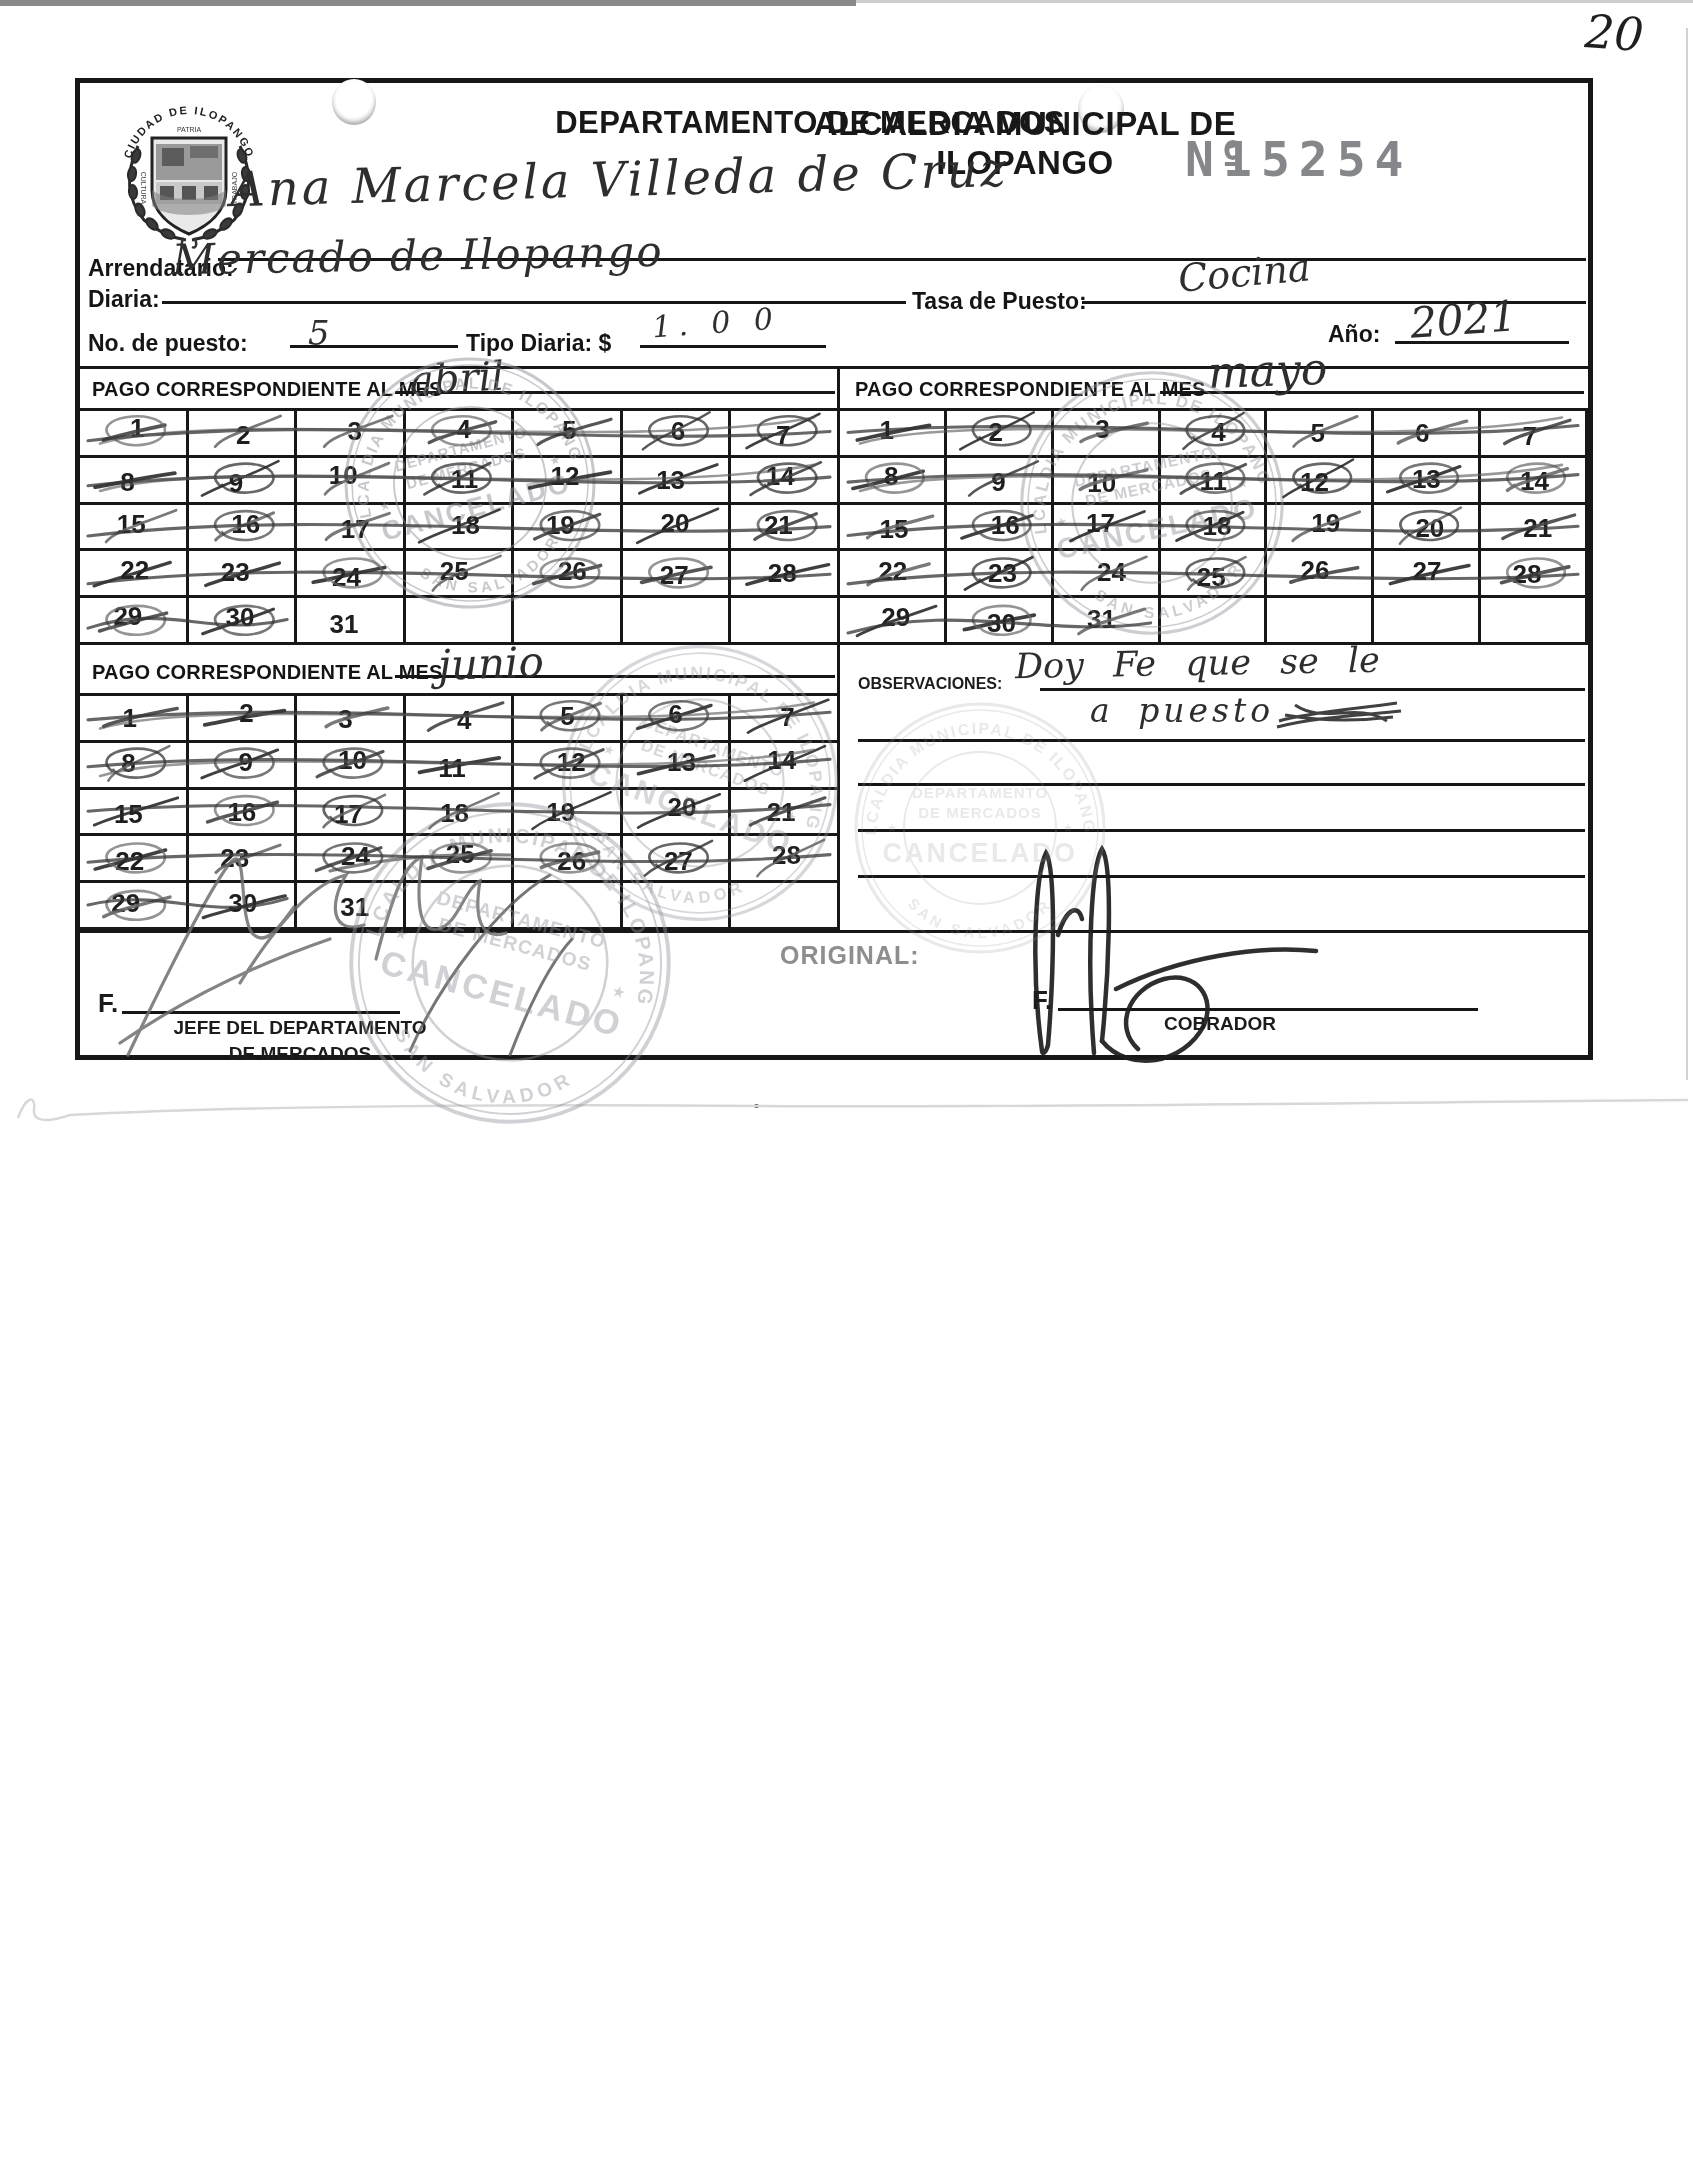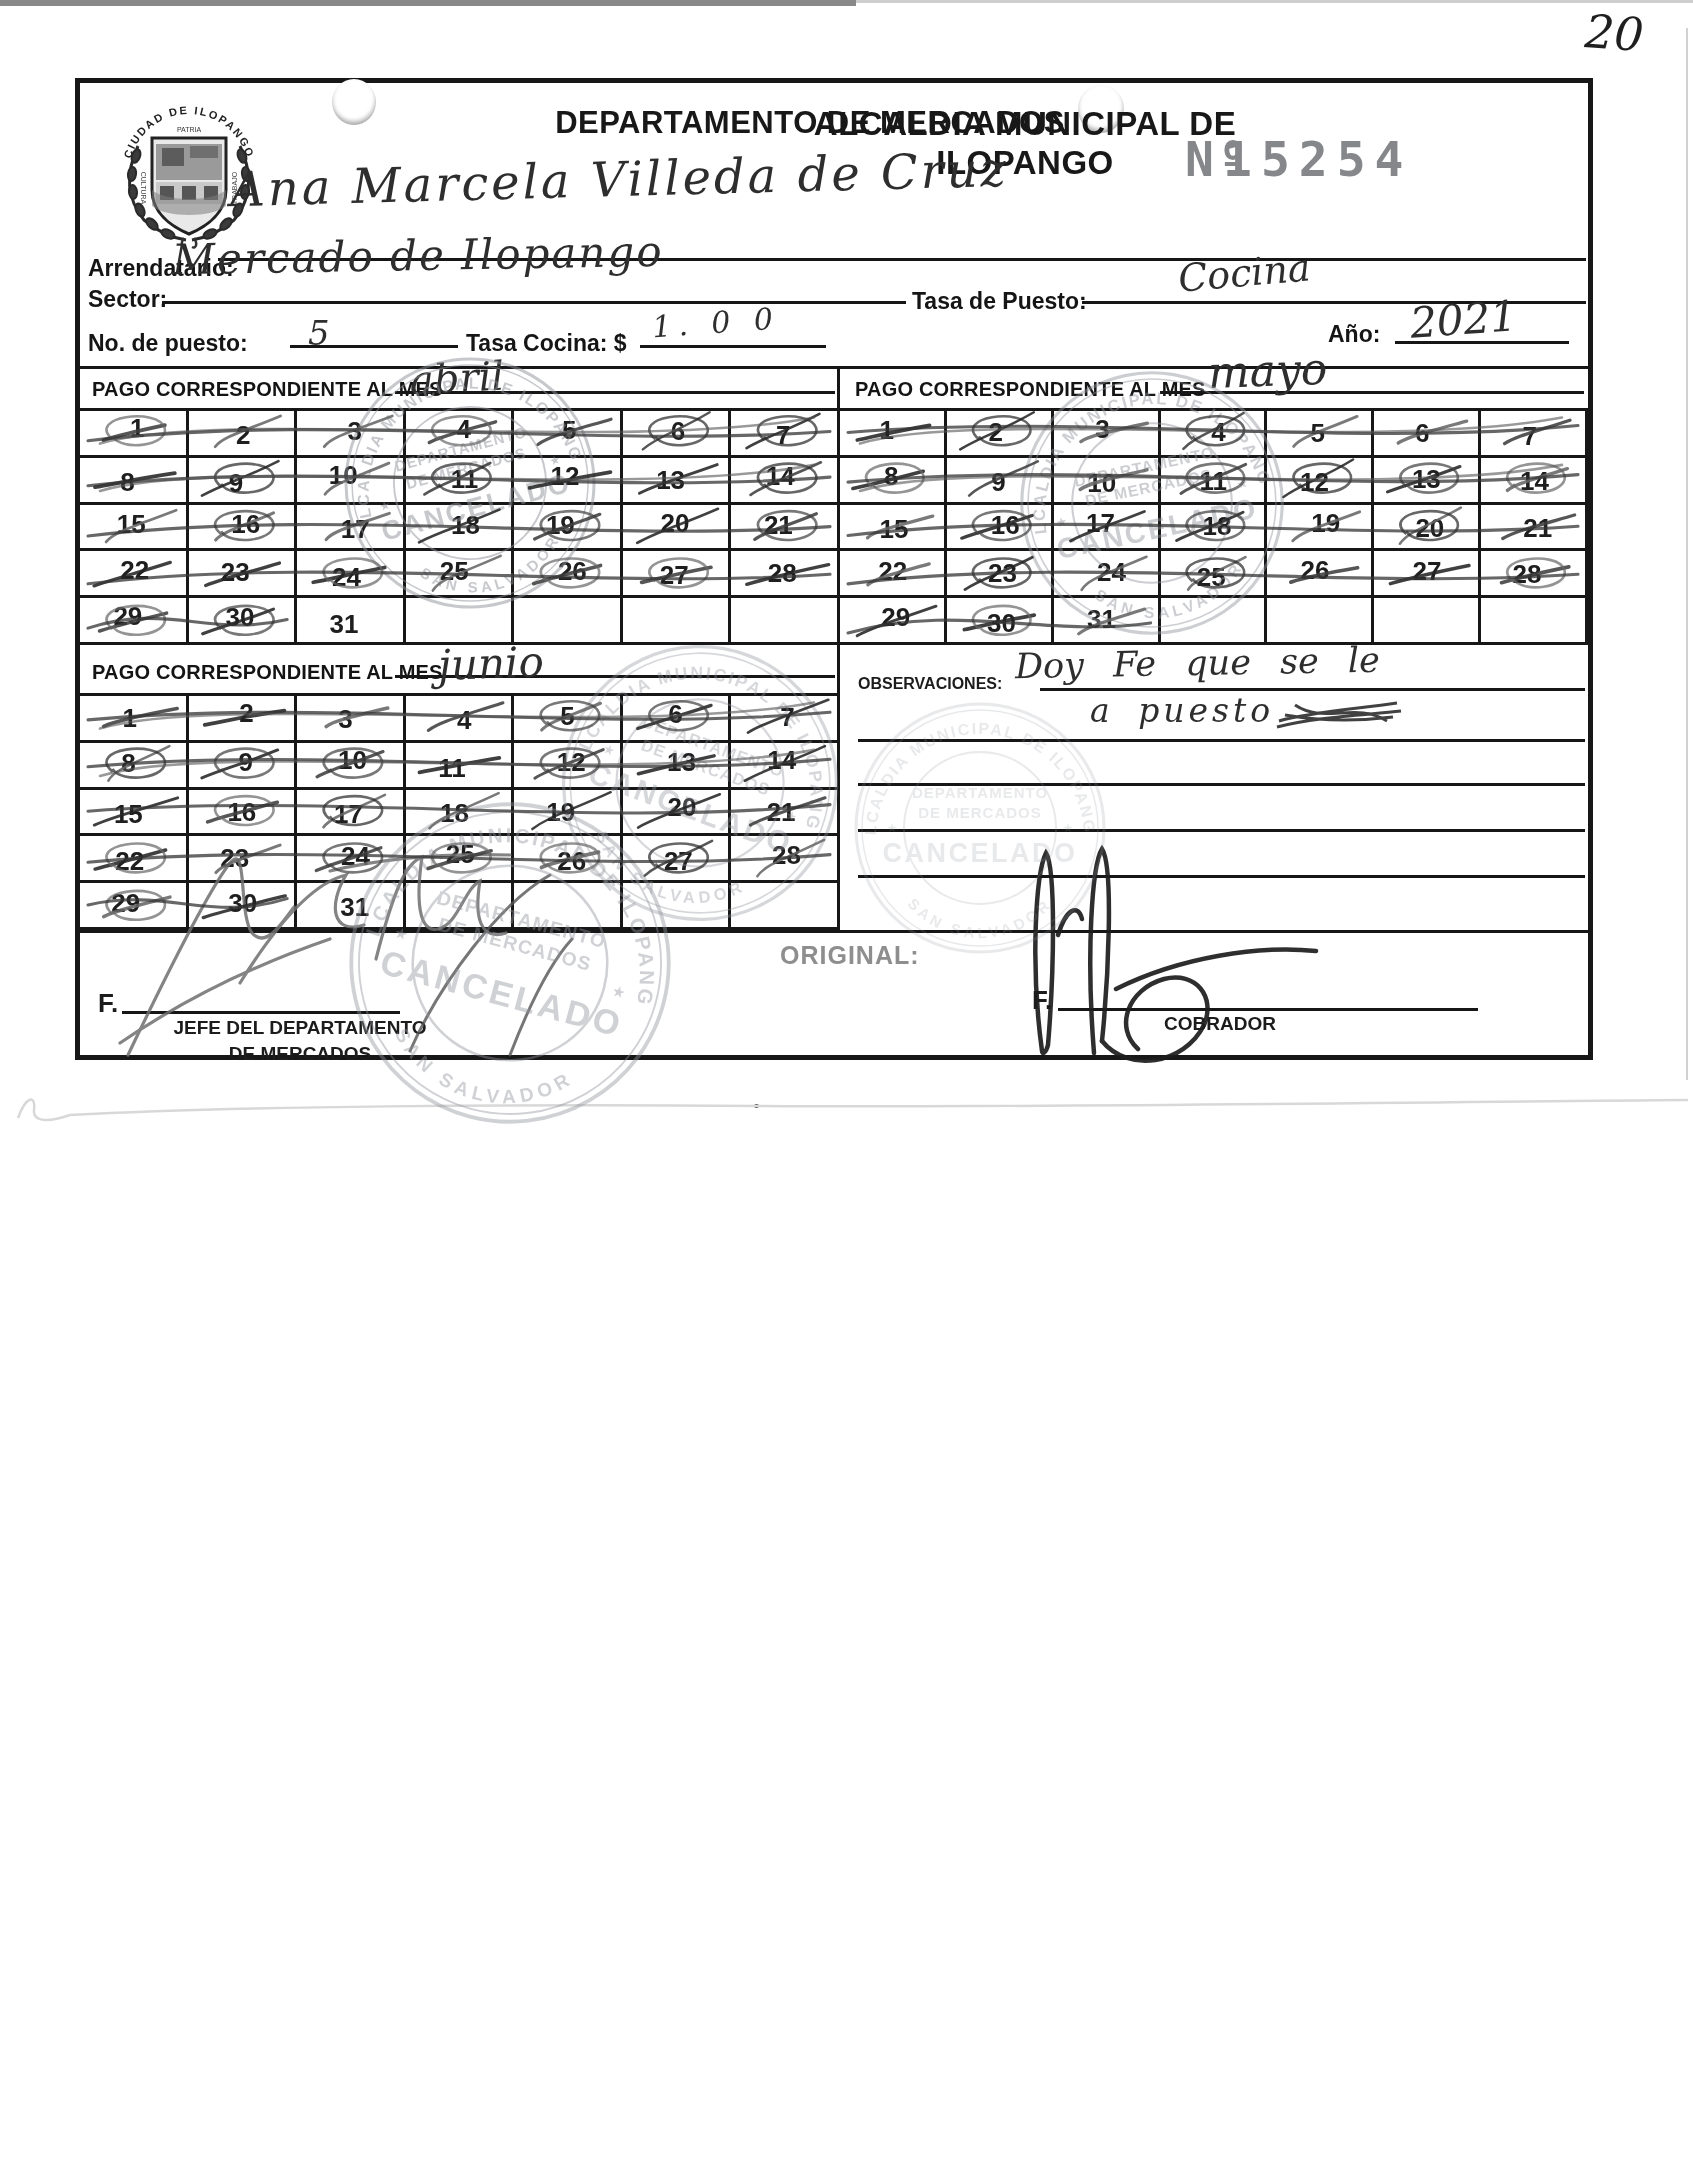--- a/index.html
+++ b/index.html
@@ -125,33 +125,33 @@
   </div>
 
   <div class="docnum">
     <span>Nº</span><span class="dig">15254</span>
   </div>
 
   <div class="lbl" style="left:8px;top:172px;">Arrendatario:</div>
   <div class="fline" style="left:138px;top:175px;width:1368px;"></div>
   <div class="hw" style="left:150px;top:68px;font-size:48px;transform:rotate(-1.5deg);letter-spacing:3px;">Ana Marcela Villeda de Cruz</div>
 
-  <div class="lbl" style="left:8px;top:203px;">Sector:</div>
+  <div class="lbl" style="left:8px;top:203px;">Diaria:</div>
   <div class="fline" style="left:82px;top:218px;width:744px;"></div>
   <div class="hw" style="left:92px;top:148px;font-size:42px;transform:rotate(-1deg);letter-spacing:2px;">Mercado de Ilopango</div>
 
   <div class="lbl" style="left:832px;top:205px;">Tasa de Puesto:</div>
   <div class="fline" style="left:1002px;top:218px;width:504px;"></div>
   <div class="hw" style="left:1098px;top:168px;font-size:38px;transform:rotate(-5deg);">Cocina</div>
 
   <div class="lbl" style="left:8px;top:247px;">No. de puesto:</div>
   <div class="fline" style="left:210px;top:262px;width:168px;"></div>
   <div class="hw" style="left:228px;top:230px;font-size:34px;">5</div>
 
-  <div class="lbl" style="left:386px;top:247px;">Tasa Cocina: $</div>
+  <div class="lbl" style="left:386px;top:247px;">Tipo Diaria: $</div>
   <div class="fline" style="left:560px;top:262px;width:186px;"></div>
   <div class="hw" style="left:572px;top:222px;font-size:30px;letter-spacing:7px;transform:rotate(-4deg);">1. 0 0</div>
 
   <div class="lbl" style="left:1248px;top:238px;">Año:</div>
   <div class="fline" style="left:1315px;top:258px;width:174px;"></div>
   <div class="hw" style="left:1330px;top:212px;font-size:42px;transform:rotate(-4deg);">2021</div>
 
   <div class="hline" style="left:0;top:283px;width:1508px;"></div>
   <div class="vdivider"></div>
   <div class="hline" style="left:0;top:847px;width:1508px;"></div>

